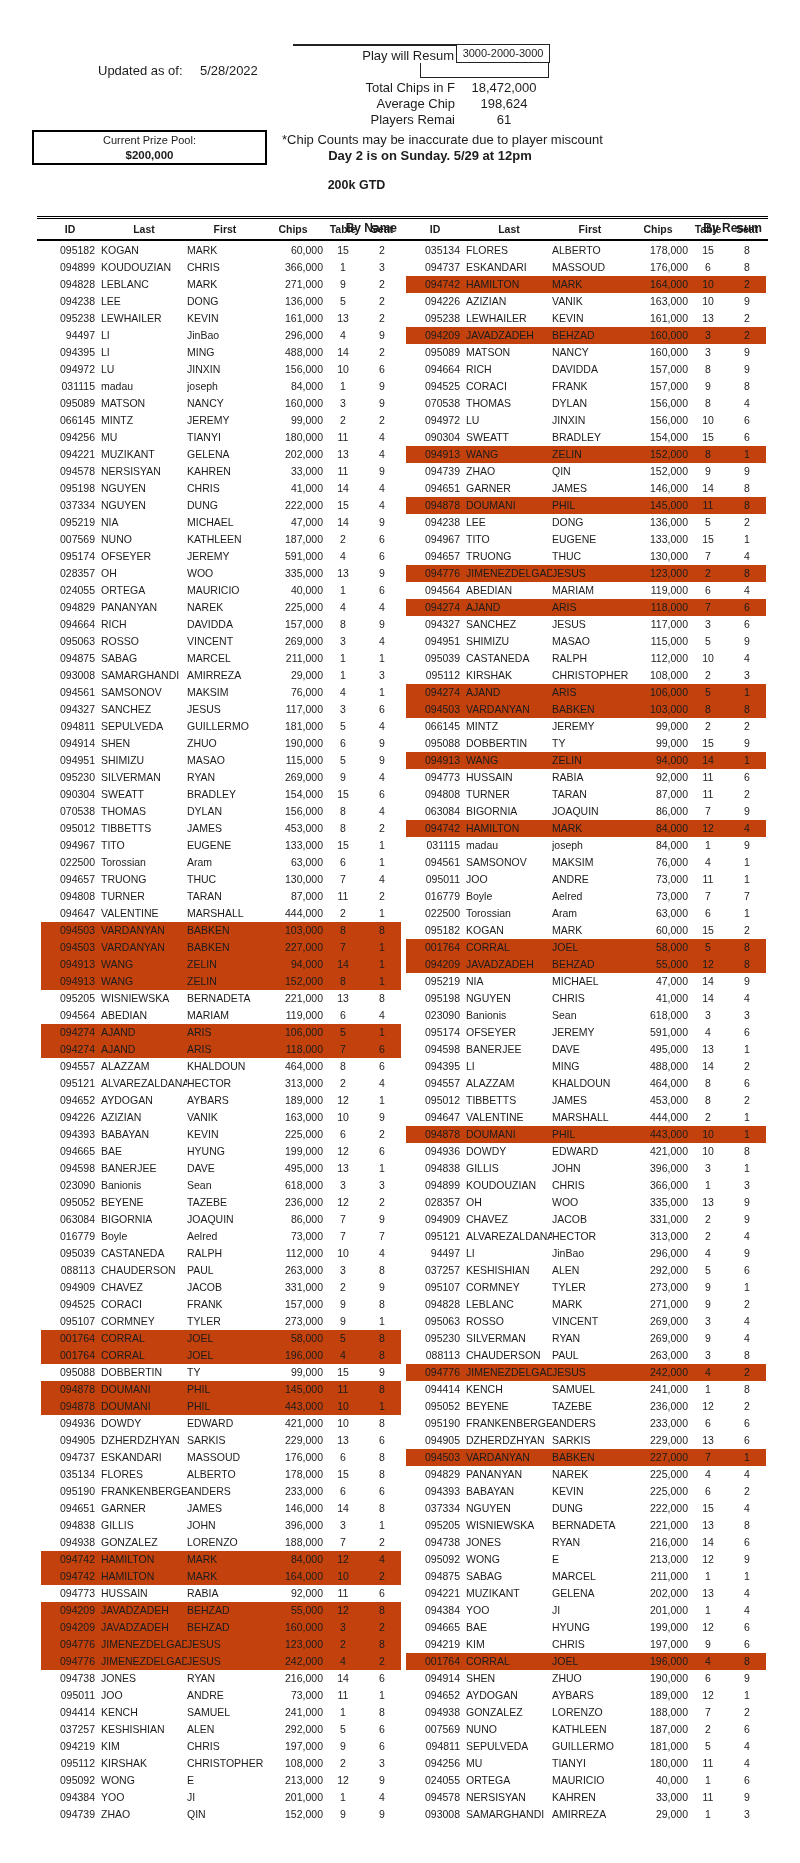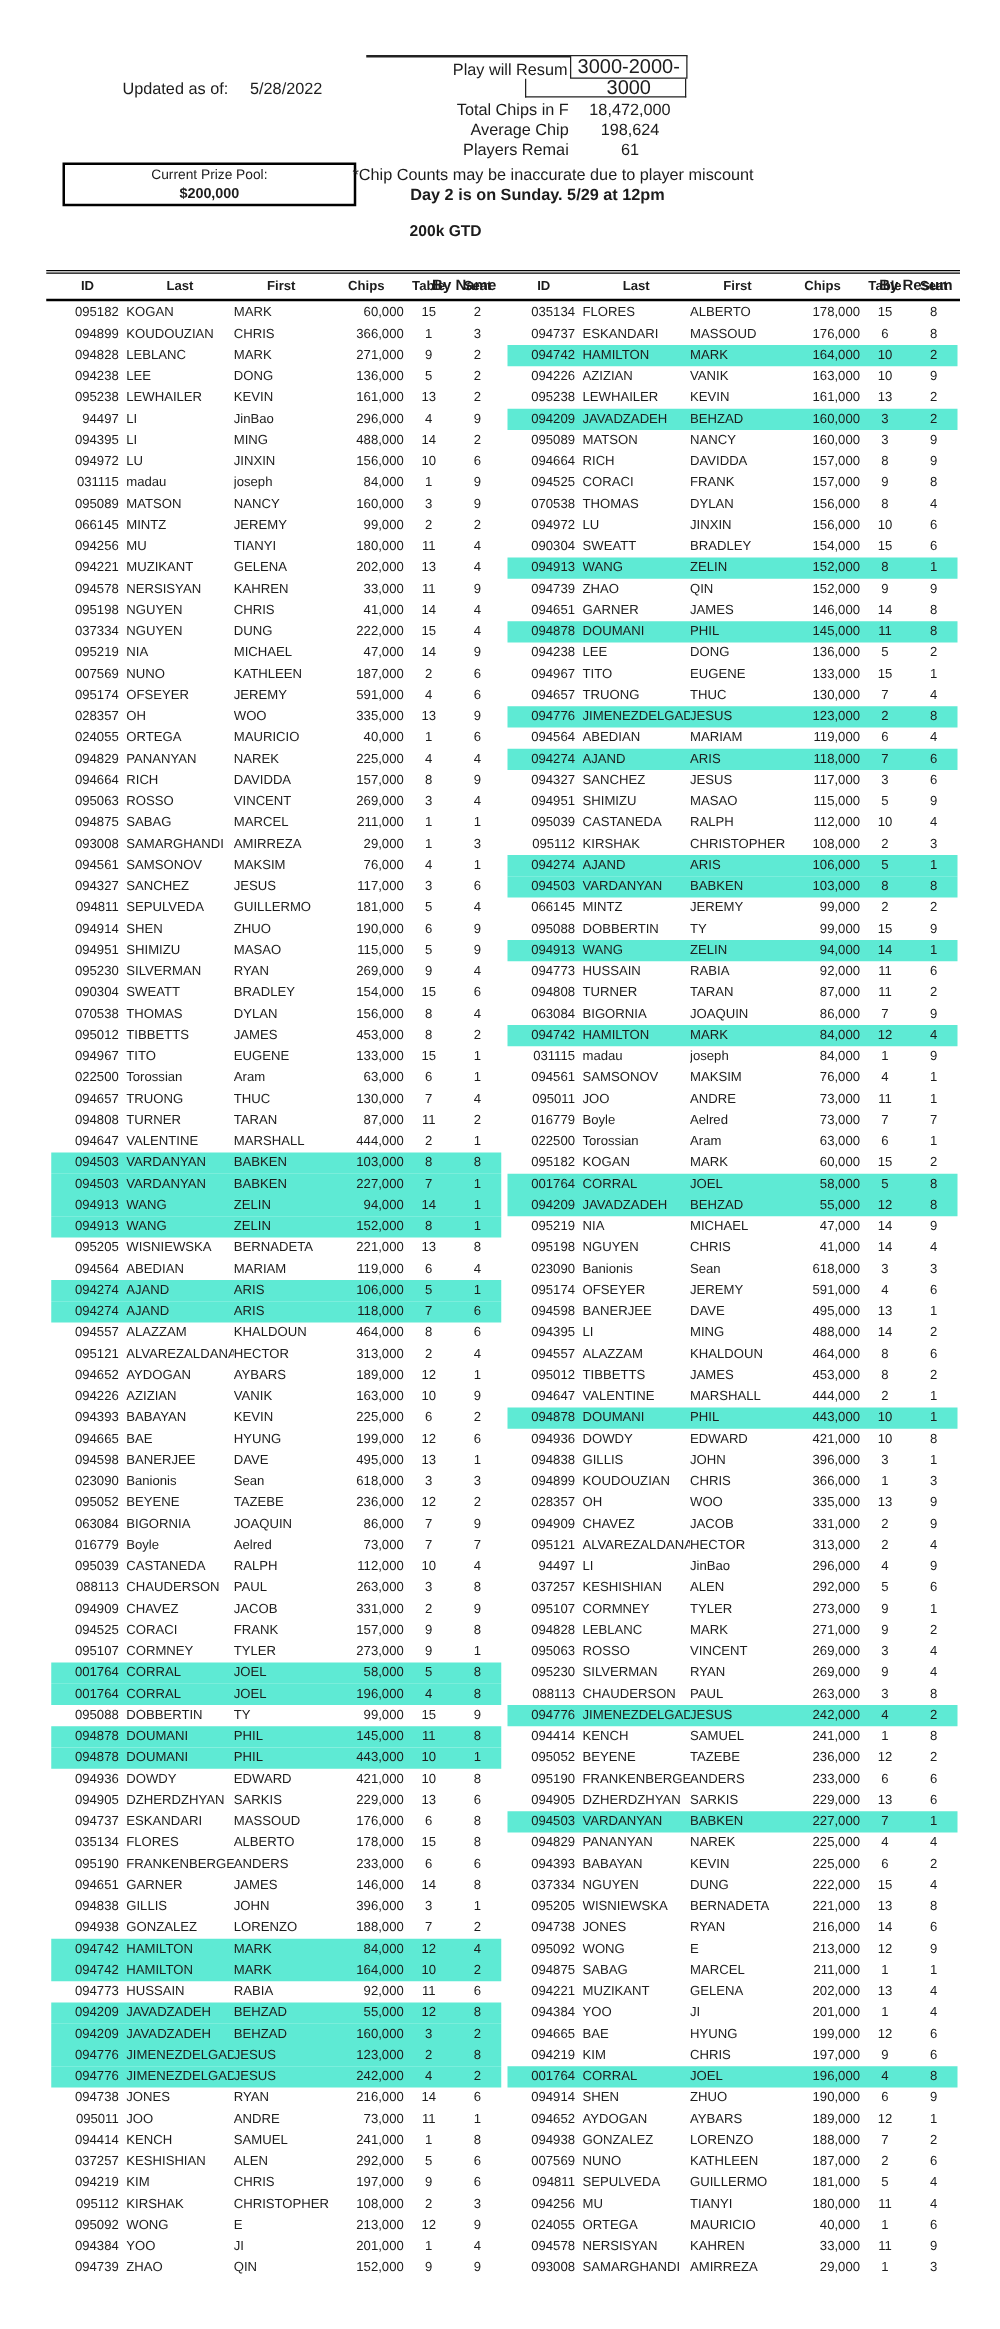--- a/index.html
+++ b/index.html
@@ -8,21 +8,21 @@
     font-family:"Liberation Sans",sans-serif;color:#1c1c1c;overflow:hidden;
   }
   .abs{position:absolute;}
   .lbl{font-size:13px;line-height:14px;white-space:nowrap;}
   .clip{overflow:hidden;}
   .r{text-align:right;}
   .c{text-align:center;}
   .b{font-weight:bold;}
   
   .hline{background:#222;height:2px;}
-  .blinds-box{border:1.5px solid #222;font-size:16px;line-height:17px;text-align:center;background:#fff;}
+  .blinds-box{border:1.5px solid #222;font-size:11px;line-height:17px;text-align:center;background:#fff;}
   .bracket{border-left:1.5px solid #222;border-right:1.5px solid #222;border-bottom:1.5px solid #222;}
   .prize-box{
     border:2px solid #000;display:flex;flex-direction:column;justify-content:center;
     align-items:center;text-align:center;
   }
   .prize-box .line1{font-size:11px;line-height:15px;}
   .prize-box .line2{font-size:11.5px;line-height:15px;font-weight:bold;}
   
   .grp-title{font-size:12px;font-weight:bold;text-align:right;margin-top:20px;}
   .dline{height:1px;border-top:1px solid #000;border-bottom:1px solid #000;}
@@ -31,21 +31,21 @@
   .trow.hl{background:#fff100;}
   .hrow .cell{font-weight:bold;text-align:center;font-size:10.5px;}
   .cell{display:block;white-space:nowrap;overflow:hidden;}
   .c-id{width:50px;text-align:right;}
   .c-last{width:86px;margin-left:6px;text-align:left;}
   .c-first{width:76px;text-align:left;}
   .c-chips{width:60px;text-align:right;}
   .c-table{width:40px;text-align:center;}
   .c-seat{width:38px;text-align:center;}
 </style>
-<style>.trow.hl{background:#5eead4;}</style></head>
+<style>.trow.hl{background:#c2410c;}</style></head>
 <body>
 
 <div>
 
   <div class="abs lbl" style="left:98px;top:64px;">Updated as of:</div>
   <div class="abs lbl" style="left:200px;top:64px;">5/28/2022</div>
 
   <div class="abs hline" style="left:293px;top:44px;width:257px;"></div>
   <div class="abs lbl r clip" style="left:340px;top:49px;width:114px;">Play will Resum</div>
   <div class="abs blinds-box" style="left:456px;top:44px;width:92px;height:17px;">3000-2000-3000</div>
@@ -53,21 +53,21 @@
 
   <div class="abs lbl r clip" style="left:300px;top:81px;width:155px;text-align:right;">Total Chips in F</div>
   <div class="abs lbl c" style="left:458px;top:81px;width:92px;">18,472,000</div>
 
   <div class="abs lbl r clip" style="left:300px;top:97px;width:155px;">Average Chip</div>
   <div class="abs lbl c" style="left:458px;top:97px;width:92px;">198,624</div>
 
   <div class="abs lbl r clip" style="left:300px;top:113px;width:155px;">Players Remai</div>
   <div class="abs lbl c" style="left:458px;top:113px;width:92px;">61</div>
 
-  <div class="abs prize-box" style="left:50px;top:130px;width:231px;height:31px;">
+  <div class="abs prize-box" style="left:32px;top:130px;width:231px;height:31px;">
     <div class="line1">Current Prize Pool:</div>
     <div class="line2">$200,000</div>
   </div>
 
   <div class="abs lbl" style="left:282px;top:133px;">*Chip Counts may be inaccurate due to player miscount</div>
   <div class="abs lbl b c" style="left:287px;top:149px;width:286px;">Day 2 is on Sunday. 5/29 at 12pm</div>
 
   <div class="abs lbl b c" style="left:0px;top:178px;width:713px;font-size:12.5px;">200k GTD</div>
 
   <div class="abs grp-title" style="left:41px;top:201px;width:356px;">By Name</div>

